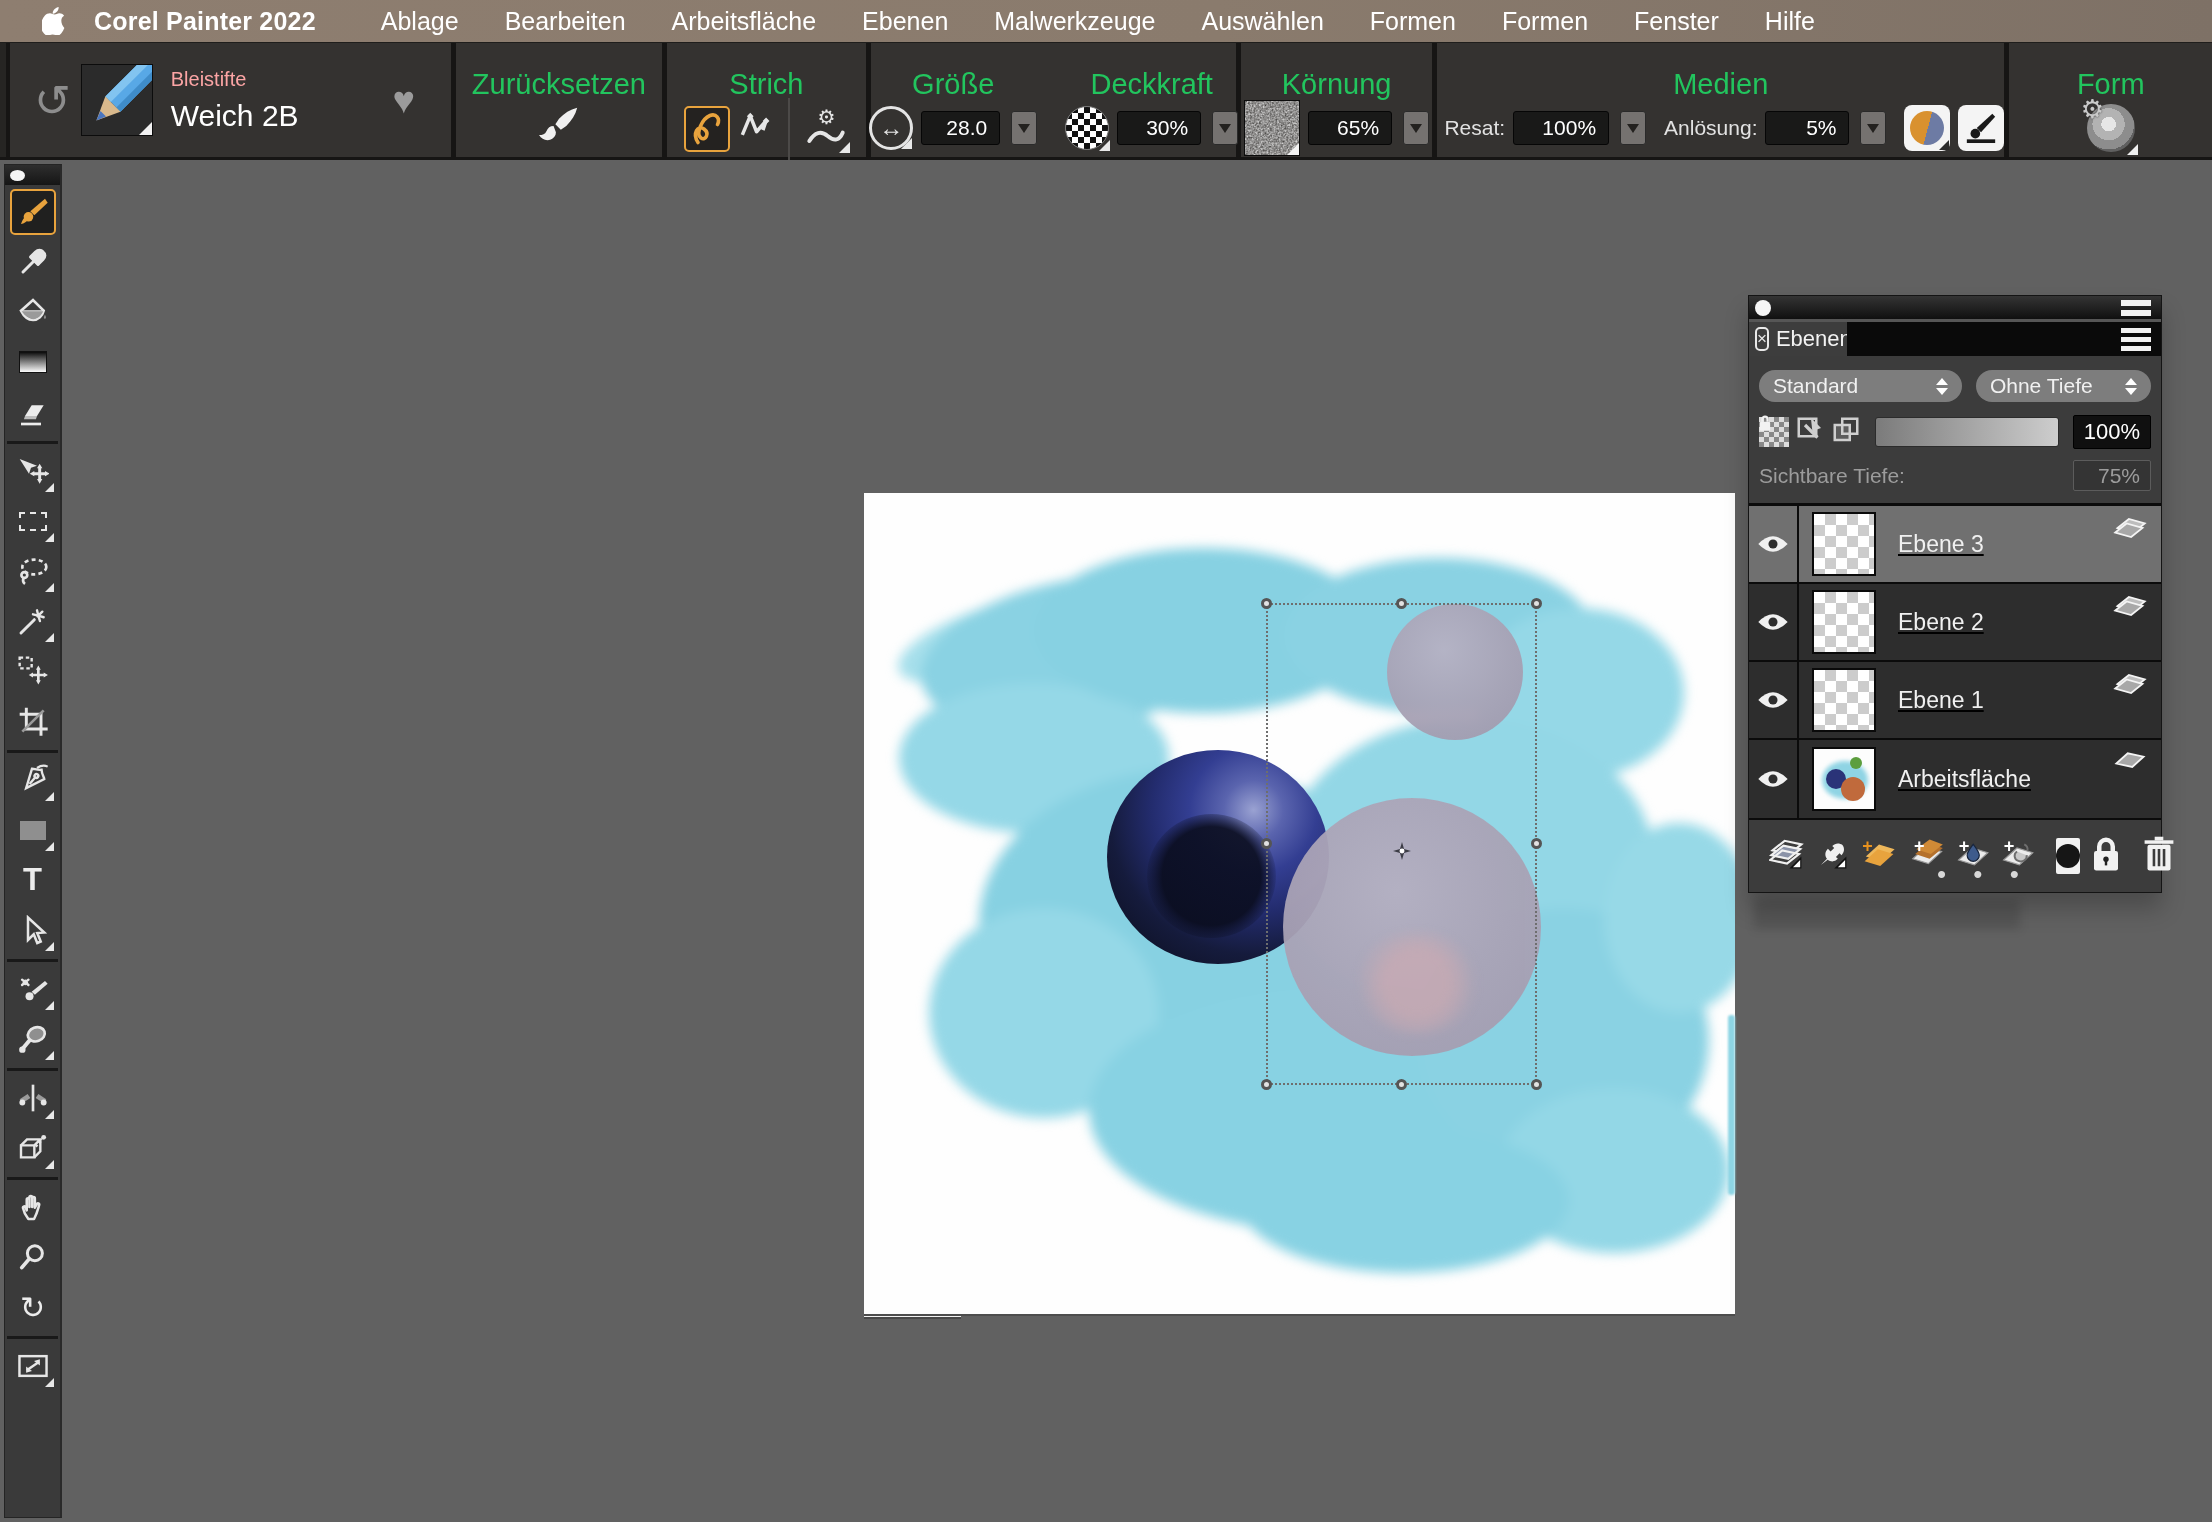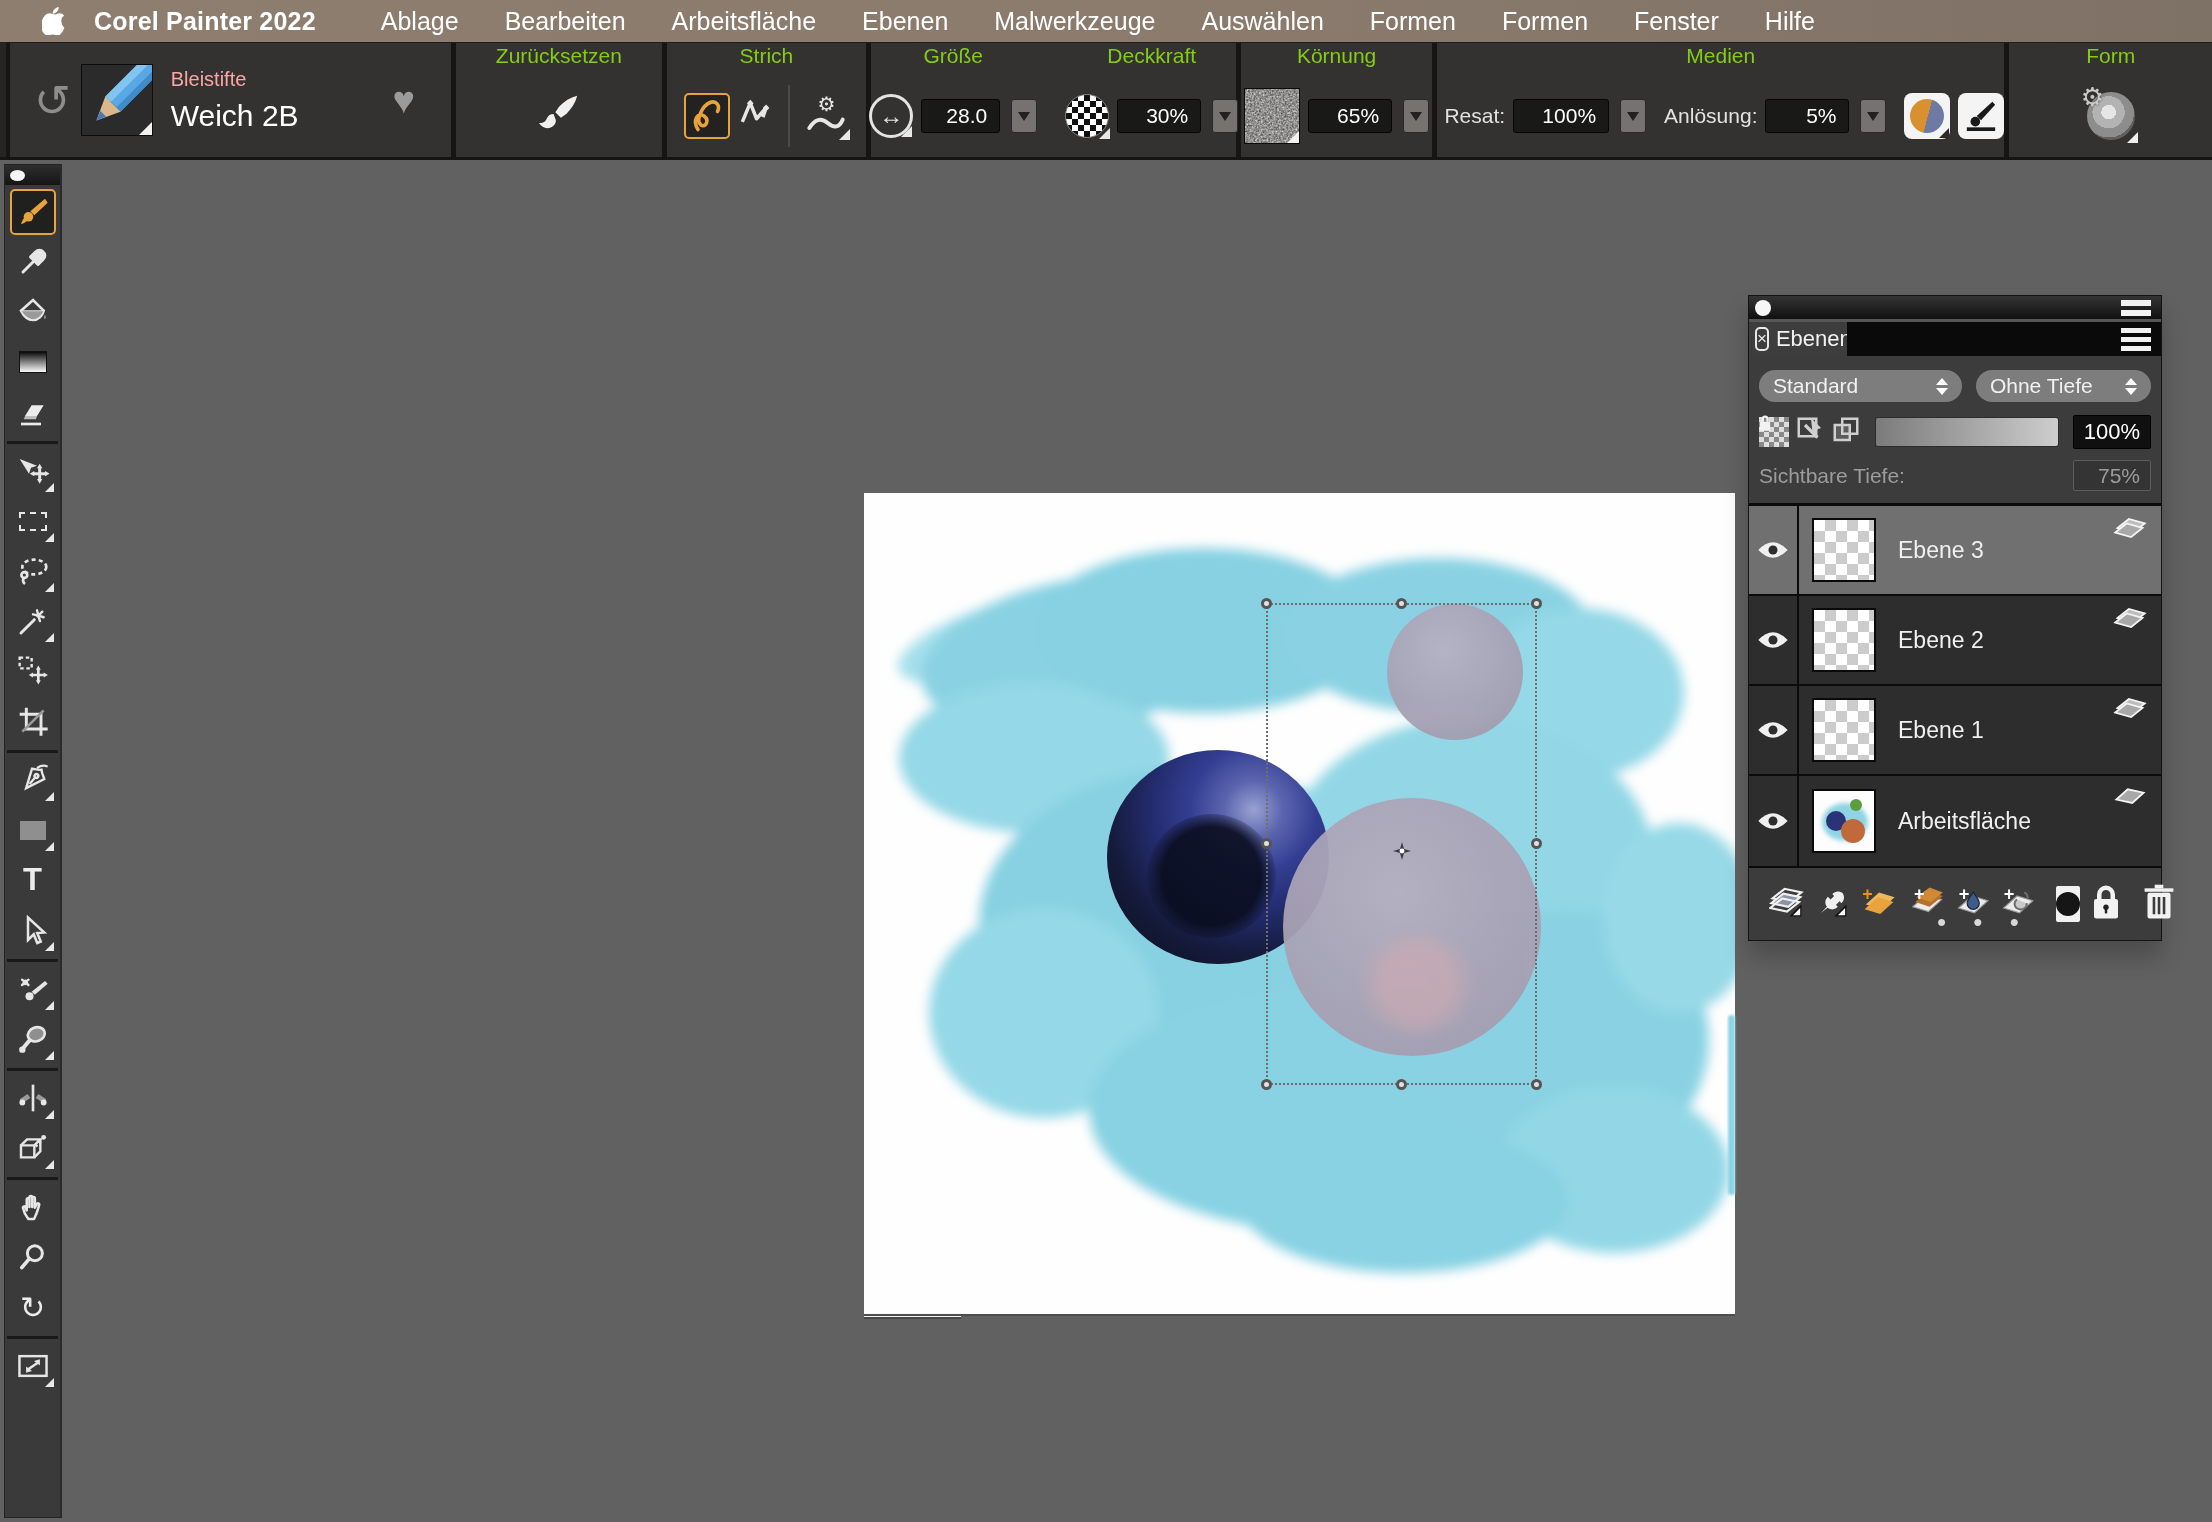--- a/index.html
+++ b/index.html
@@ -13,21 +13,21 @@
   .apple { width:24px; height:28px; margin-right:28px; display:flex; align-items:center; }
   .menu-title { font-weight:bold; margin-right:42px; letter-spacing:.2px; }
   .menu-item { padding:0 23px; }
 
   
   .propbar { position:absolute; left:0; top:42px; width:2212px; height:118px;
     background:#343230; border-top:1px solid #1f1e1c; border-bottom:3px solid #161514;
     display:flex; }
   .pb-edge { width:10px; background:#262523; border-right:4px solid #161514; }
   .pb-sec { border-right:5px solid #161514; display:flex; flex-direction:column; position:relative; }
-  .pb-label { text-align:center; color:#84cc16; font-size:21px; margin-top:1px; height:30px; }
+  .pb-label { text-align:center; color:#22c55e; font-size:29px; margin-top:25px; height:30px; }
   .pb-content { flex:1; display:flex; align-items:center; justify-content:center; gap:10px; }
   .pfield { height:34px; background:#191918; border:1px solid #060606; border-radius:3px;
     color:#fff; font-size:21px; display:flex; align-items:center; justify-content:flex-end; padding:0 12px; }
   .drop { width:26px; height:34px; background:#757270; border:1px solid #2a2a2a; border-radius:3px;
     margin-left:3px; display:flex; align-items:center; justify-content:center; }
   .drop::after { content:""; border:6px solid transparent; border-top:9px solid #23211f; margin-top:8px; }
   .pb-sub { display:flex; flex-direction:column; height:100%; }
   .pb-minidiv { width:2px; height:62px; background:#4c4a48; margin:0 8px; }
   .fly { position:relative; }
   .fly::after { content:""; position:absolute; right:-2px; bottom:-2px;
@@ -132,21 +132,21 @@
     background-size:10px 10px; background-position:0 0,5px 5px; }
   .slider { flex:1; height:30px; margin-left:8px; border:1px solid #2c2c2c; border-radius:3px;
     background:linear-gradient(90deg,#7b7b7b,#cdcdcd); }
   .val-dark { width:78px; height:34px; background:#101010; border:1px solid #000; border-radius:2px;
     color:#fff; font-size:22px; display:flex; align-items:center; justify-content:flex-end; padding-right:10px; margin-left:8px; }
   .depth-row { display:flex; align-items:center; margin-top:11px; }
   .depth-lbl { color:#9c9c9c; font-size:21px; }
   .val-dim { width:78px; height:31px; background:#343434; border:1px solid #5c5c5c; border-radius:2px;
     color:#9c9c9c; font-size:21px; display:flex; align-items:center; justify-content:flex-end; padding-right:10px; margin-left:auto; }
   .layer-list { margin:12px -10px 0; border-top:3px solid #0b0b0b; border-bottom:2px solid #0b0b0b; }
-  .layer-row { height:90px; background:#2d2d2d; border-bottom:2px solid #0b0b0b; display:flex; align-items:center; }
+  .layer-row { height:78px; background:#2d2d2d; border-bottom:2px solid #0b0b0b; display:flex; align-items:center;text-decoration:underline; }
   .layer-row:last-child { border-bottom:none; }
   .layer-row.sel { background:#707070; }
   .eye-cell { width:48px; display:flex; justify-content:center; }
   .vsep { width:2px; height:100%; background:#0b0b0b; }
   .lthumb { width:64px; height:64px; border:2px solid #0a0a0a; margin-left:13px; position:relative; overflow:hidden;
     background-color:#fff;
     background-image:linear-gradient(45deg,#ccc 25%,transparent 25%,transparent 75%,#ccc 75%),
                      linear-gradient(45deg,#ccc 25%,transparent 25%,transparent 75%,#ccc 75%);
     background-size:22px 22px; background-position:0 0,11px 11px; }
   .lthumb.paint { background:#fdfdfd; }

